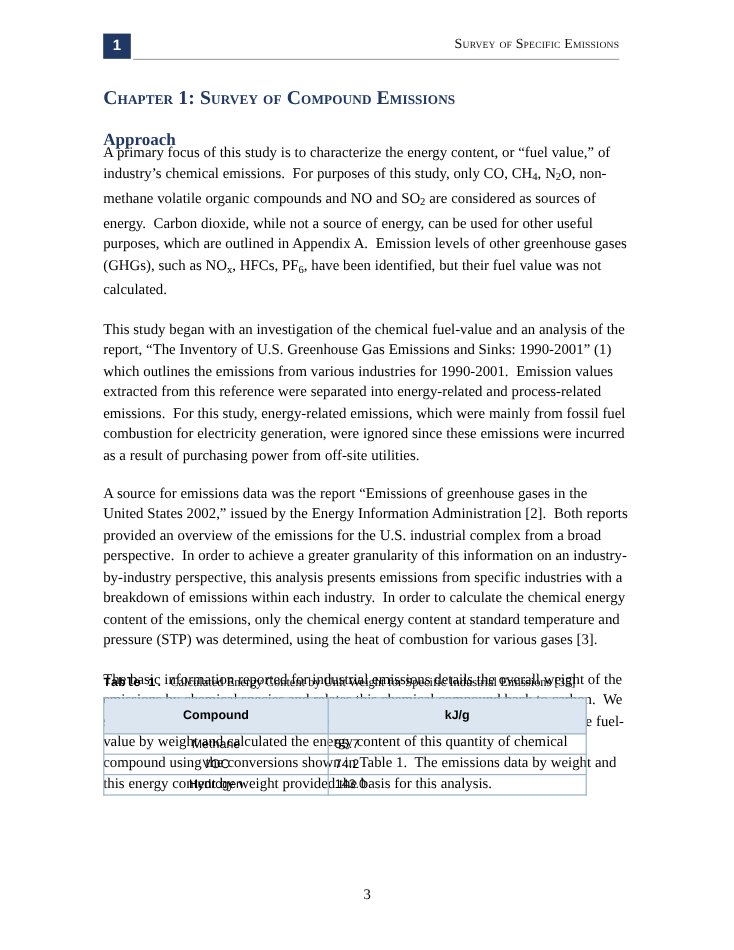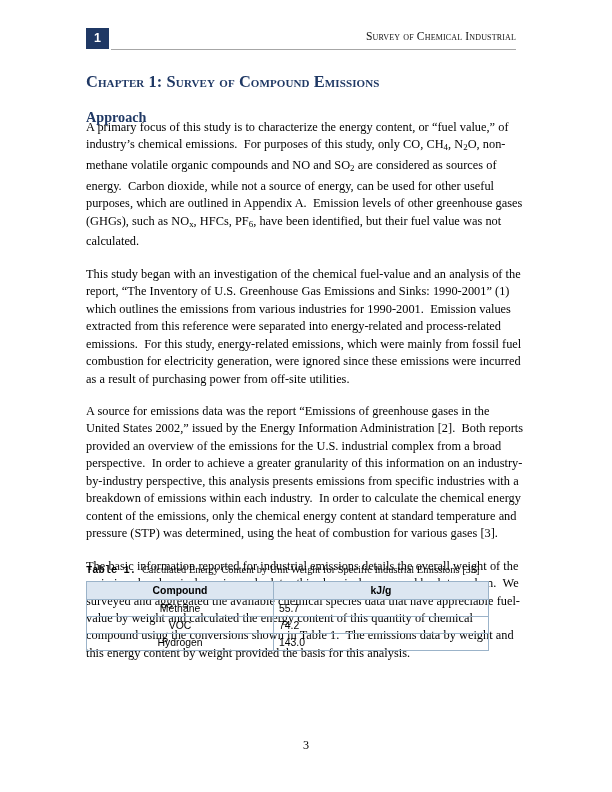--- a/index.html
+++ b/index.html
@@ -137,21 +137,21 @@
   table.data-table td {
     border: 1px solid #9bb3c9;
     height: 17px;
     padding: 0 5px;
     box-sizing: border-box;
   }
   table.data-table thead th {
     background: #dce6f1;
     font-weight: bold;
     text-align: center;
-    height: 18px;
+    height: 30px;
     color: #000;
   }
   table.data-table td.compound-cell {
     text-align: center;
   }
   table.data-table td.value-cell {
     text-align: left;
   }
   col.col-compound { width: 187px; }
   col.col-value { width: 215px; }
@@ -166,21 +166,21 @@
     font-size: 12.2px;
   }
 </style>
 </head>
 <body>
 
 <div class="page">
 
   <div class="running-header">
     <div class="folio-box">1</div>
-    <div class="header-title">Survey of Chemical Industrial</div>
+    <div class="header-title">Survey of Specific Emissions</div>
     <div class="header-rule"></div>
   </div>
 
   <div class="chapter-title">Chapter 1:  Survey of Compound Emissions</div>
   <div class="section-title">Approach</div>
 
   <div class="body-col">
     <p class="para">A primary focus of this study is to characterize the energy content, or “fuel value,” of industry’s chemical emissions.  For purposes of this study, only CO, CH<sub>4</sub>, N<sub>2</sub>O, non-methane volatile organic compounds and NO and SO<sub>2</sub> are considered as sources of energy.  Carbon dioxide, while not a source of energy, can be used for other useful purposes, which are outlined in Appendix A.  Emission levels of other greenhouse gases (GHGs), such as NO<sub>x</sub>, HFCs, PF<sub>6</sub>, have been identified, but their fuel value was not calculated.</p>
     <p class="para">This study began with an investigation of the chemical fuel-value and an analysis of the report, “The Inventory of U.S. Greenhouse Gas Emissions and Sinks: 1990-2001” (1) which outlines the emissions from various industries for 1990-2001.  Emission values extracted from this reference were separated into energy-related and process-related emissions.  For this study, energy-related emissions, which were mainly from fossil fuel combustion for electricity generation, were ignored since these emissions were incurred as a result of purchasing power from off-site utilities.</p>
     <p class="para">A source for emissions data was the report “Emissions of greenhouse gases in the United States 2002,” issued by the Energy Information Administration [2].  Both reports provided an overview of the emissions for the U.S. industrial complex from a broad perspective.  In order to achieve a greater granularity of this information on an industry-by-industry perspective, this analysis presents emissions from specific industries with a breakdown of emissions within each industry.  In order to calculate the chemical energy content of the emissions, only the chemical energy content at standard temperature and pressure (STP) was determined, using the heat of combustion for various gases [3].</p>

